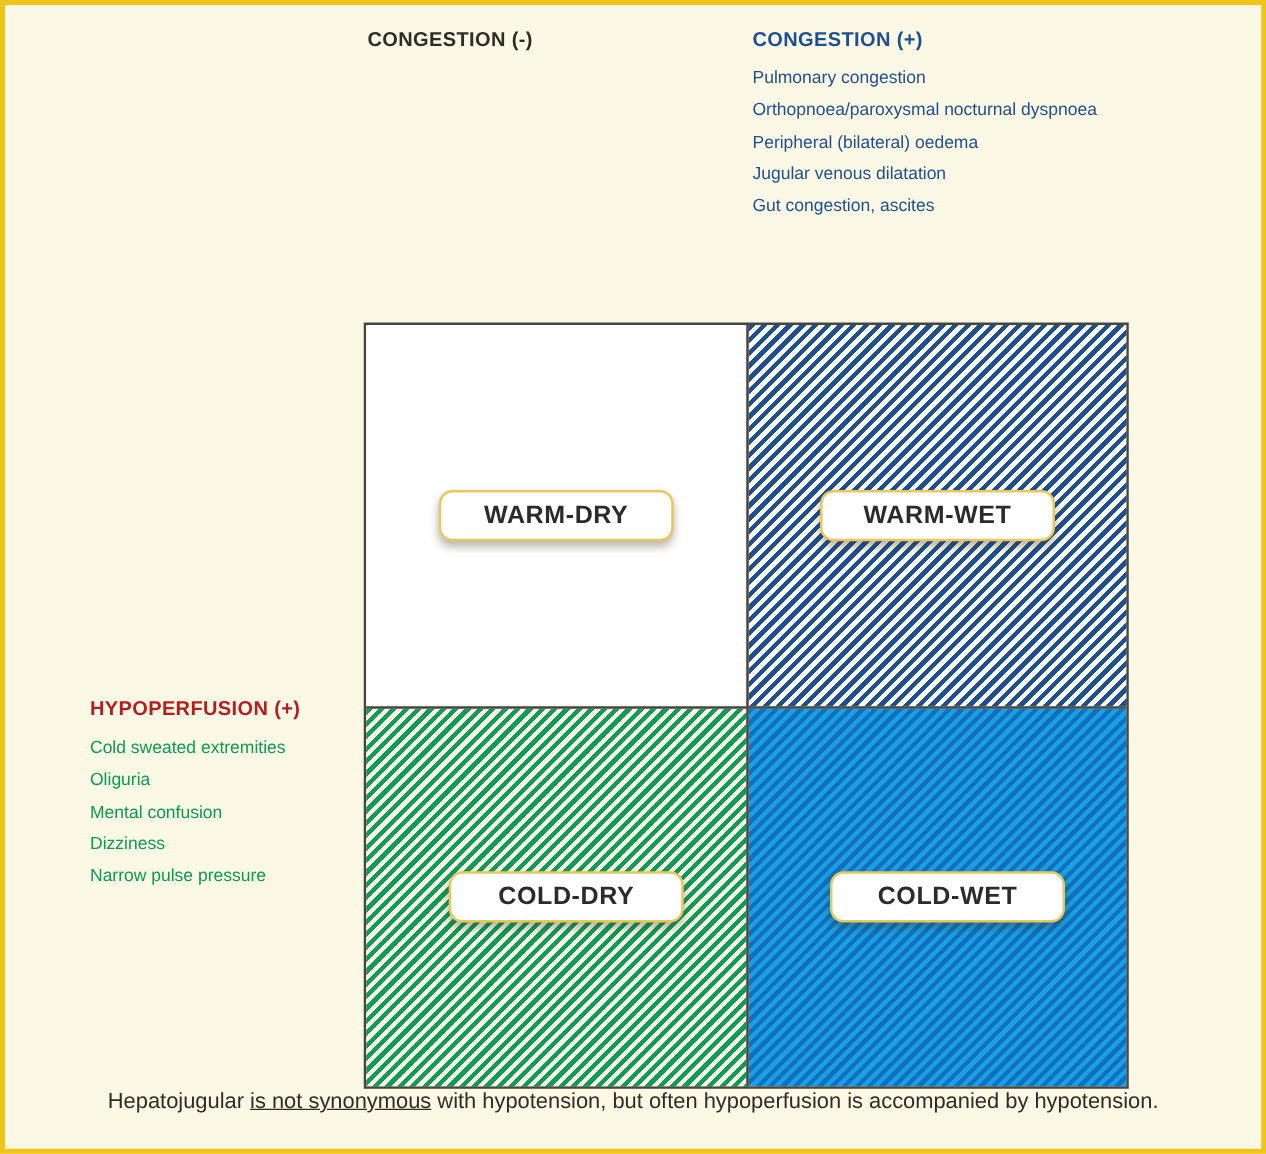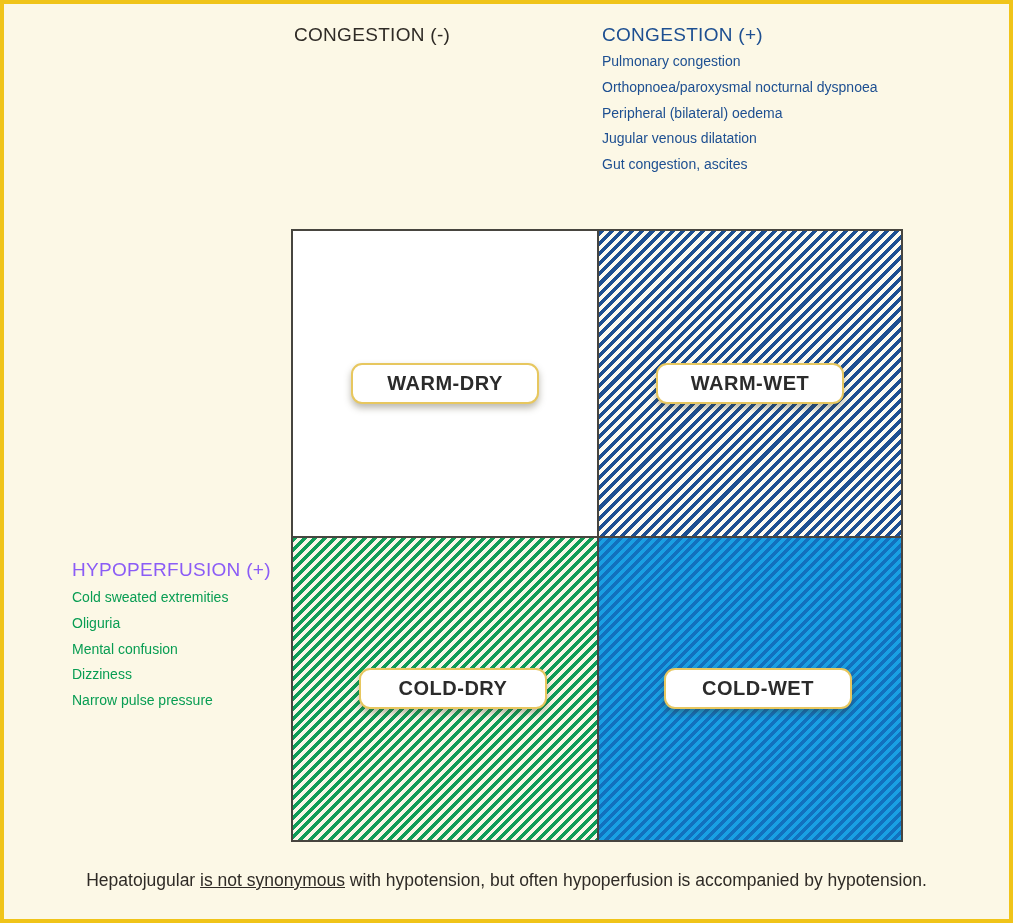--- a/index.html
+++ b/index.html
@@ -12,45 +12,45 @@
     position: relative;
     width: 1013px; height: 923px;
     box-sizing: border-box;
     background: #FCF8E6;
     border: 4px solid #F0C419;
     overflow: hidden;
   }
   
   .heading {
     position: absolute;
-    font-weight: normal;
-    font-size: 19px;
+    font-weight: bold;
+    font-size: 16px;
     letter-spacing: 0.3px;
     color: #2F2B26;
     white-space: nowrap;
   }
   .heading.blue  { color: #1D4F91; }
-  .heading.green { color: #8b5cf6; }
+  .heading.green { color: #b91c1c; }
 
   
   .sym-list {
     position: absolute;
     display: flex;
     flex-direction: column;
     font-size: 14px;
     line-height: 25.8px;
     white-space: nowrap;
   }
   .sym-list.blue  { color: #1D4F91; }
   .sym-list.green { color: #089D53; }
 
   
   .quad-grid {
     position: absolute;
-    left: 287px; top: 225px;
+    left: 287px; top: 254px;
     width: 612px; height: 613px;
     box-sizing: border-box;
     border: 2px solid #47453F;
     display: grid;
     grid-template-columns: 1fr 1fr;
     grid-template-rows: 1fr 1fr;
   }
   .q {
     position: relative;
     display: flex;

